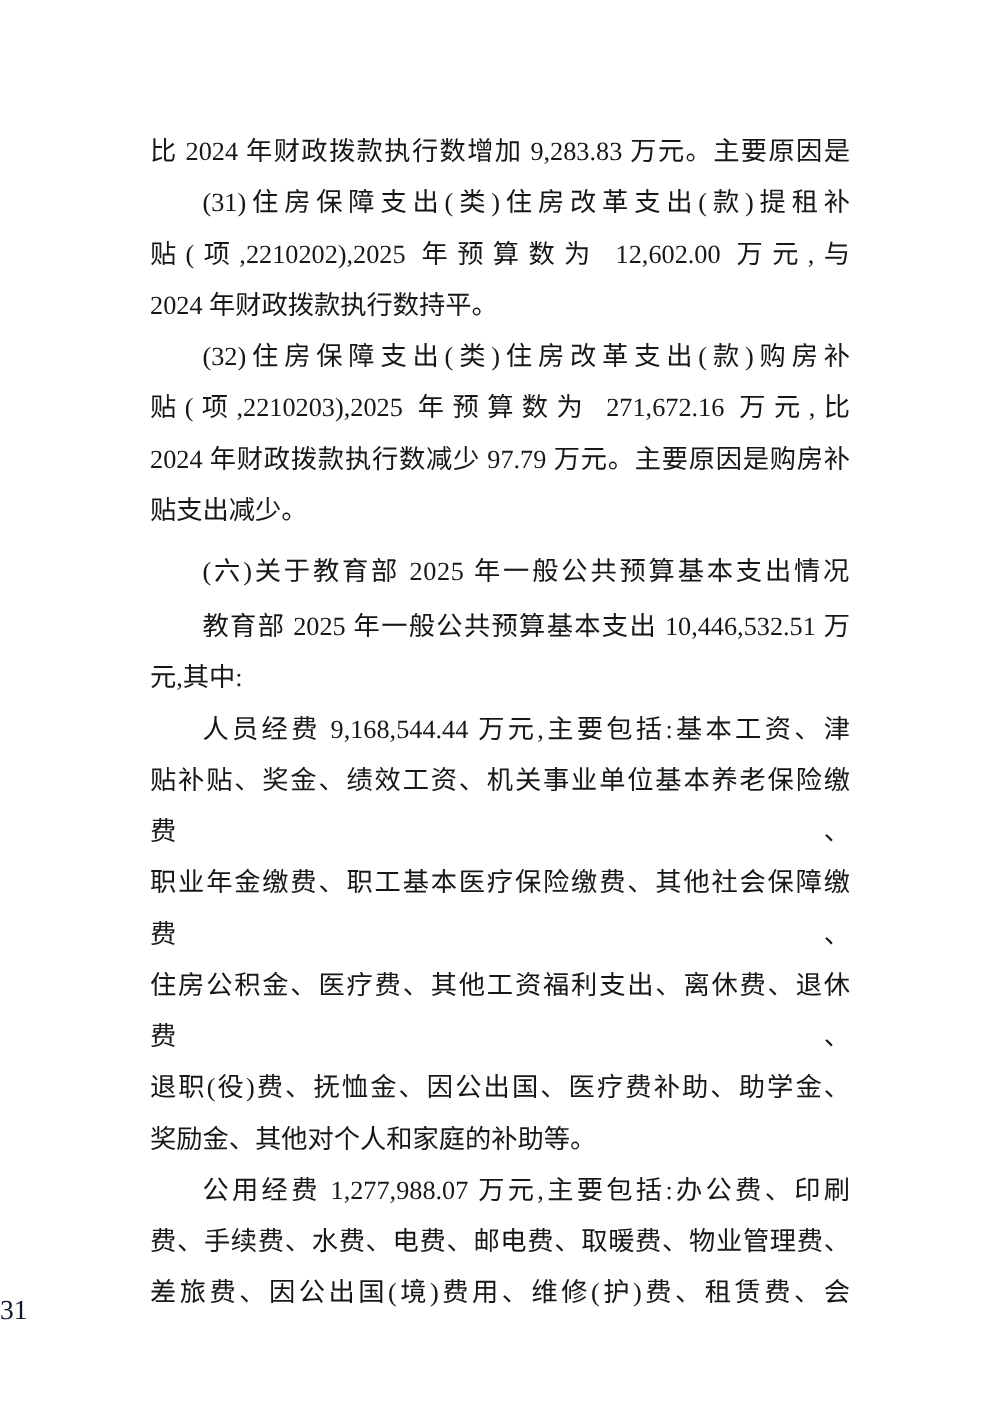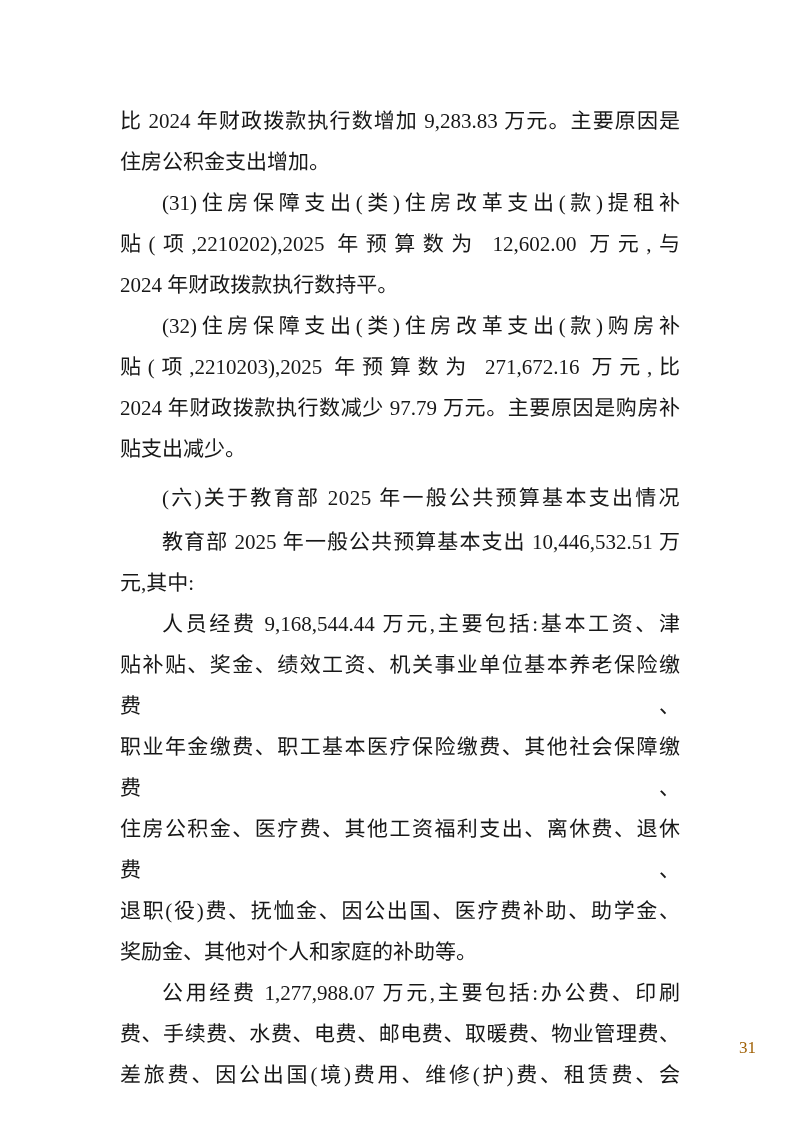--- a/index.html
+++ b/index.html
@@ -46,34 +46,33 @@
     margin-bottom: 3px;
   }
   .para.heading .line {
     letter-spacing: 0.5px;
   }
   .page-number {
     position: absolute;
     top: 1036px;
     left: 0;
     width: 100%;
-    text-align: right;
-    font-size: 17px;
+    text-align: left;
+    font-size: 22px;
     line-height: 24px;
-    color: #a16207;
+    color: #0f172a;
   }
 </style>
 </head>
 <body>
 
 <div class="page">
   <div class="text-content" id="text-content">
       <div class="para">
         <div class="line j">比 2024 年财政拨款执行数增加 9,283.83 万元。主要原因是</div>
-        <div class="line">住房公积金支出增加。</div>
       </div>
       <div class="para">
         <div class="line j ind">(31)住房保障支出(类)住房改革支出(款)提租补</div>
         <div class="line j">贴(项,2210202),2025 年预算数为 12,602.00 万元,与</div>
         <div class="line">2024 年财政拨款执行数持平。</div>
       </div>
       <div class="para">
         <div class="line j ind">(32)住房保障支出(类)住房改革支出(款)购房补</div>
         <div class="line j">贴(项,2210203),2025 年预算数为 271,672.16 万元,比</div>
         <div class="line j">2024 年财政拨款执行数减少 97.79 万元。主要原因是购房补</div>

